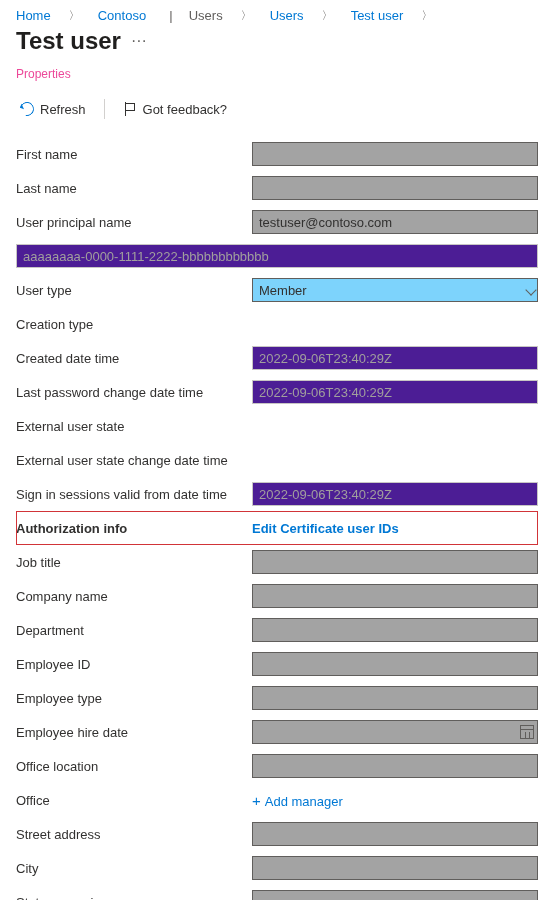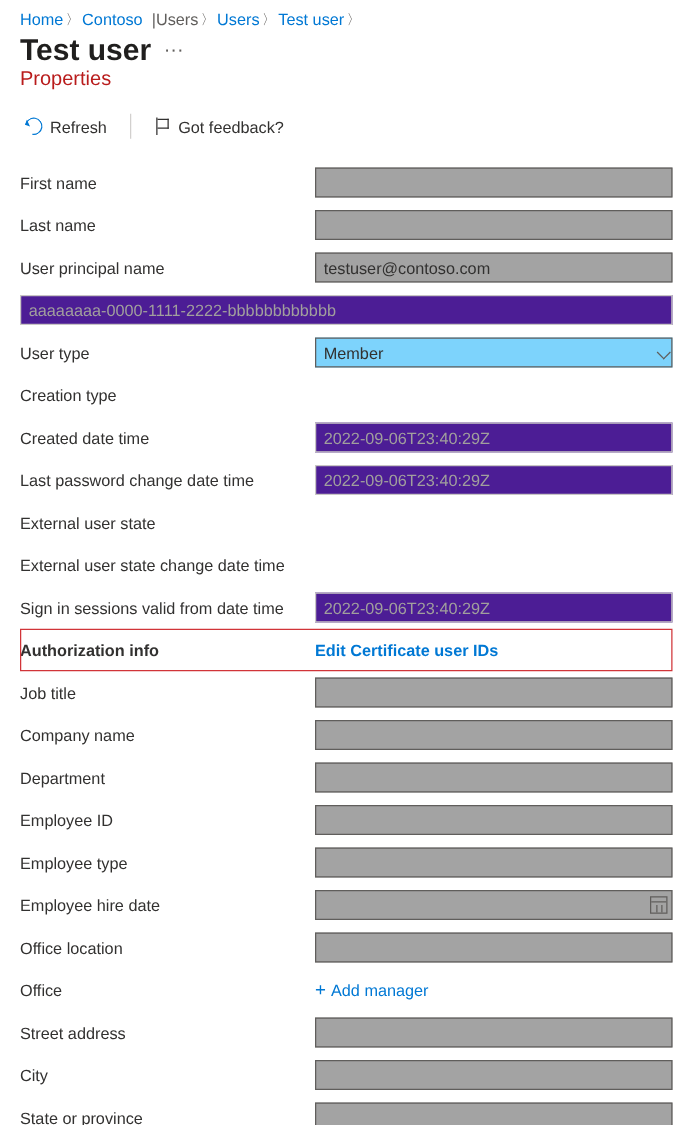--- a/index.html
+++ b/index.html
@@ -7,21 +7,21 @@
       font-family: "Segoe UI", -apple-system, sans-serif;
       font-size: 13px;
       color: #323130;
       background: #fff;
       width: 554px;
       padding: 8px 16px;
     }
     .breadcrumb {
       display: flex;
       align-items: center;
-      gap: 0;
+      gap: 16px;
       font-size: 13px;
       margin-bottom: 4px;
       flex-wrap: wrap;
     }
     .breadcrumb a {
       color: #0078d4;
       text-decoration: none;
     }
     .breadcrumb .sep {
       color: #605e5c;
@@ -34,21 +34,21 @@
       align-items: center;
       gap: 10px;
       margin-top: 2px;
     }
     h1.page-title {
       font-size: 24px;
       font-weight: 600;
       color: #201f1e;
     }
     .more-dots { color:#605e5c; font-size:16px; }
-    .subtitle { font-size:16px; color:#b91c1c; margin-top:0; margin-bottom:14px; }
+    .subtitle { font-size:12px; color:#ec4899; margin-top:12px; margin-bottom:14px; }
     .toolbar {
       display:flex;
       align-items:center;
       gap:14px;
       margin-bottom:14px;
       height:28px;
     }
     .tb-btn {
       display:flex; align-items:center; gap:6px;
       background:none; border:none; color:#323130; cursor:pointer;

